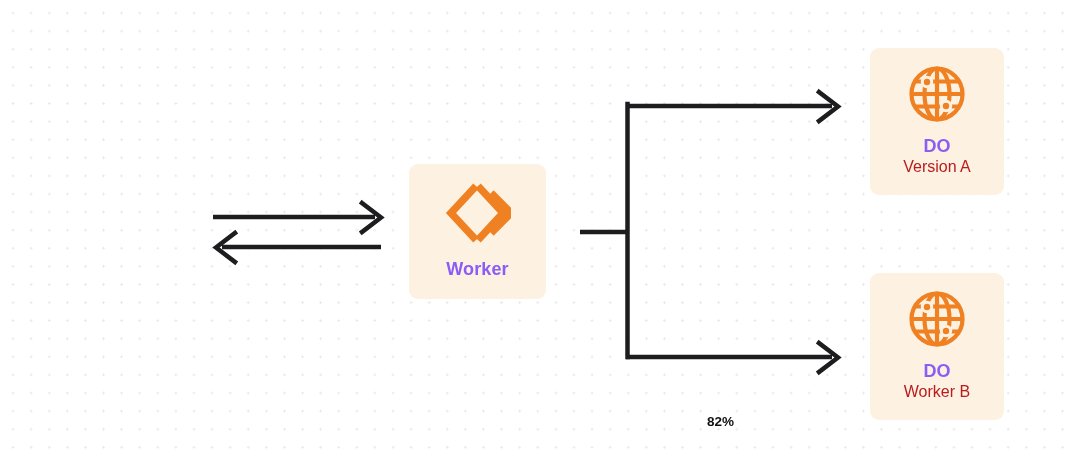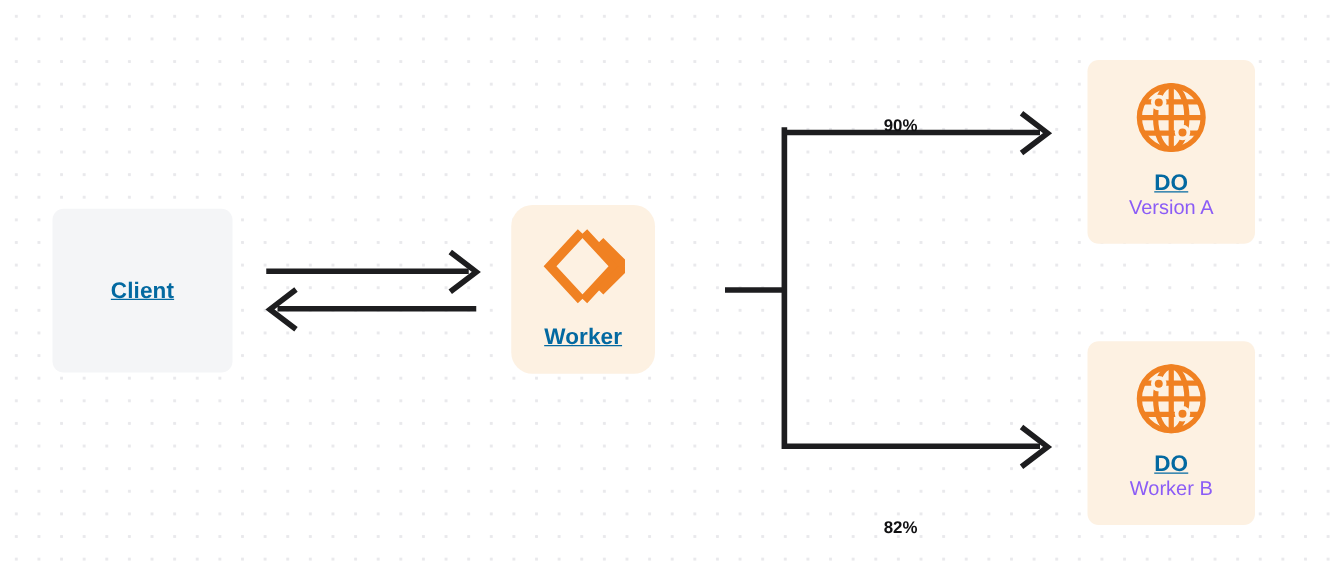--- a/index.html
+++ b/index.html
@@ -33,51 +33,49 @@
   .node-client {
     left: 42px;
     top: 167px;
     width: 144px;
     height: 131px;
     background: #f4f5f7;
   }
   .node-worker {
     left: 409px;
     top: 164px;
-    width: 115px;
+    width: 137px;
     height: 135px;
     background: #fdf1e2;
-    border-radius: 17px;
   }
   .node-do-a {
     left: 870px;
     top: 48px;
     width: 134px;
     height: 147px;
     background: #fdf1e2;
   }
   .node-do-b {
     left: 870px;
     top: 273px;
     width: 134px;
     height: 147px;
     background: #fdf1e2;
   }
   .node-title {
     font-size: 18px;
     font-weight: bold;
-    color: #0369a1;
+    color: #8b5cf6;
     letter-spacing: 0.1px;
     line-height: 1.15;
-    text-decoration: underline;
   }
   .node-sub {
     font-size: 16px;
     font-weight: 400;
-    color: #8b5cf6;
+    color: #b91c1c;
     line-height: 1.3;
     margin-top: 1px;
   }
   .node-icon {
     display: block;
     line-height: 0;
   }
   .worker-icon { margin-bottom: 16px; }
   .do-icon { margin-bottom: 13px; }
 
@@ -138,23 +136,20 @@
       <line x1="626" y1="106" x2="832" y2="106" stroke="#1d1d1f" stroke-width="4.5" stroke-linecap="butt"></line>
       <polyline points="819,92 838,106.5 819,121" fill="none" stroke="#1d1d1f" stroke-width="4.5" stroke-linecap="square" stroke-linejoin="miter"></polyline>
     </g>
 
     <g>
       <line x1="626" y1="357" x2="832" y2="357" stroke="#1d1d1f" stroke-width="4.5" stroke-linecap="butt"></line>
       <polyline points="819,343 838,357.5 819,372" fill="none" stroke="#1d1d1f" stroke-width="4.5" stroke-linecap="square" stroke-linejoin="miter"></polyline>
     </g>
   </svg>
 
-  <div class="node node-client">
-    <span class="node-title">Client</span>
-  </div>
 
   <div class="node node-worker">
     <span class="node-icon worker-icon">
       <svg width="66" height="60" viewBox="0 0 66 60" xmlns="http://www.w3.org/2000/svg">
 
         <polyline points="31,3 6,30 31,57" fill="none" stroke="#f08122" stroke-width="7.5" stroke-linejoin="miter" stroke-linecap="butt"></polyline>
 
         <polyline points="33,3 58,30 33,57" fill="none" stroke="#f08122" stroke-width="7.5" stroke-linejoin="miter" stroke-linecap="butt"></polyline>
 
         <polyline points="46,10 66,30 46,50" fill="none" stroke="#f08122" stroke-width="7.5" stroke-linejoin="miter" stroke-linecap="butt"></polyline>
@@ -200,21 +195,20 @@
         <circle cx="19" cy="17" r="3.2" fill="#f08122"></circle>
         <circle cx="38" cy="41" r="6.2" fill="#fdf1e2"></circle>
         <circle cx="38" cy="41" r="3.2" fill="#f08122"></circle>
       </svg>
     </span>
     <span class="node-title">DO</span>
     <span class="node-sub">Worker B</span>
   </div>
 
   <div class="edge-label label-top">
-    <div>90%</div>
   </div>
 
   <div class="edge-label label-bottom">
     <div>82%</div>
     
   </div>
 
 </div>
 
 </body></html>

